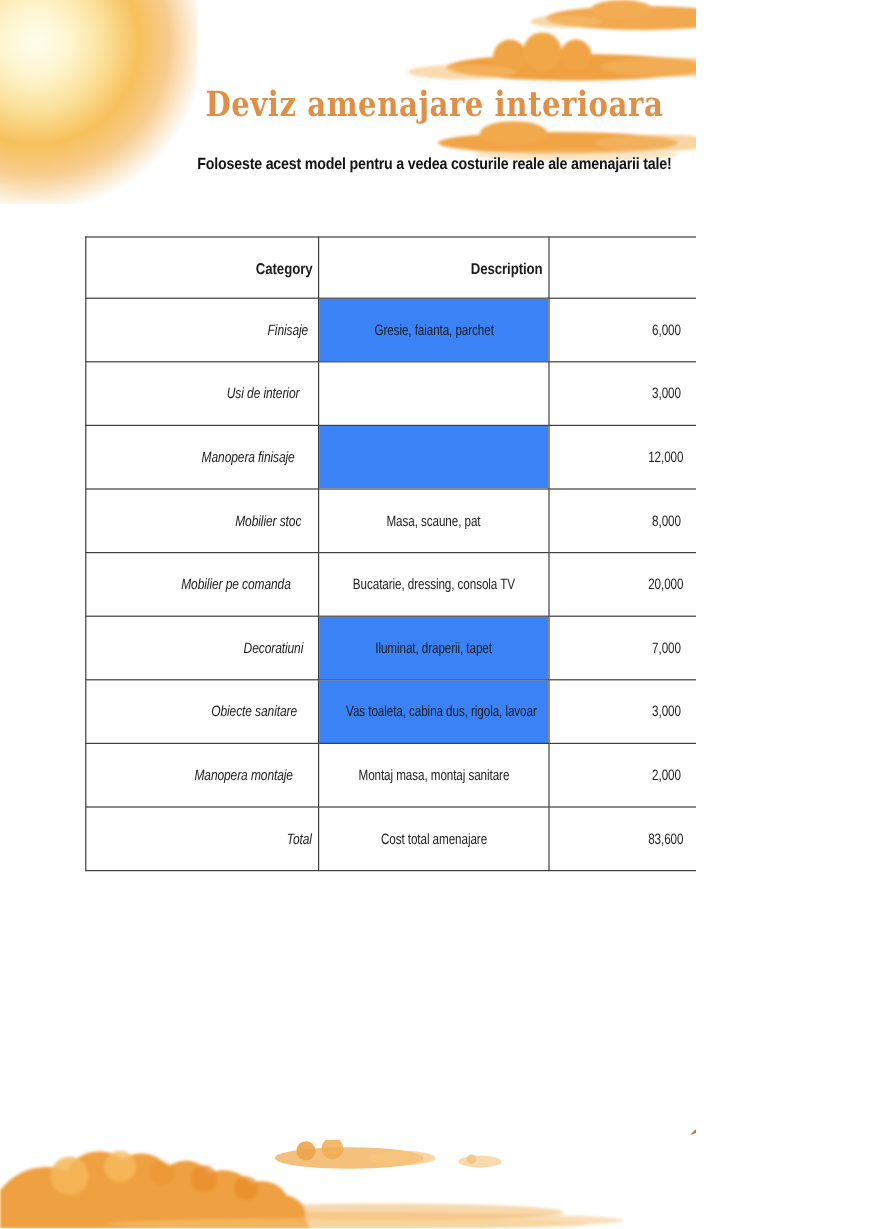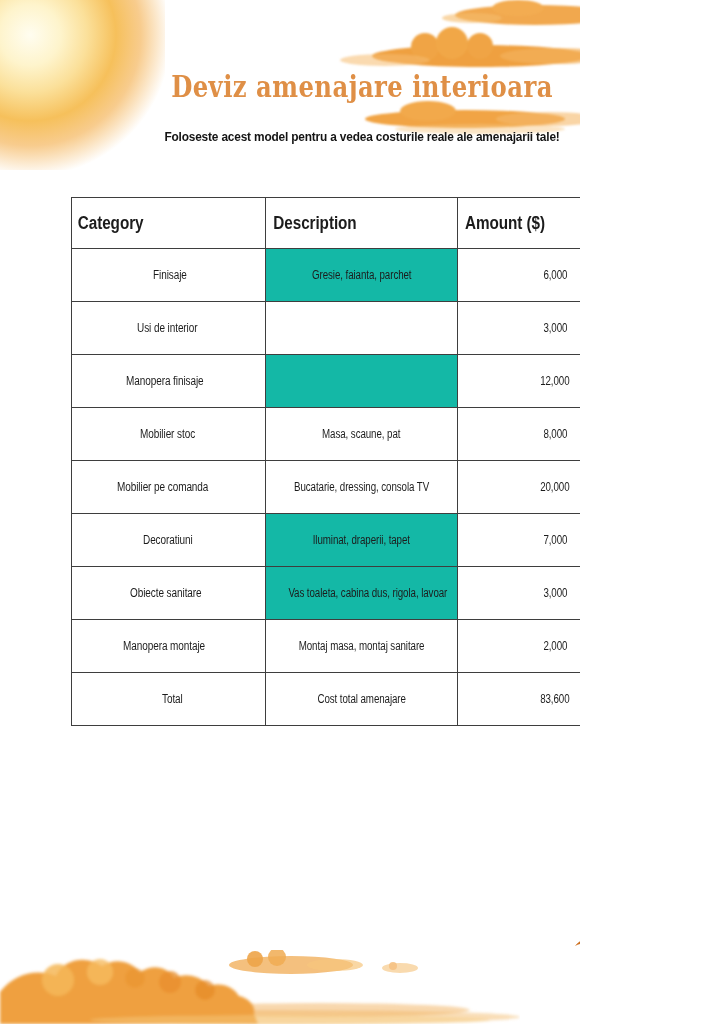--- a/index.html
+++ b/index.html
@@ -73,28 +73,28 @@
     background: transparent;
   }
   table.budget th, table.budget td {
     border: 1.6px solid #3e3e3e;
     vertical-align: middle;
     overflow: hidden;
     color: #1c1c1c;
   }
   table.budget th {
     height: 51px;
-    font-size: 18px;
+    font-size: 13px;
     font-weight: bold;
-    text-align: left;
+    text-align: right;
   }
   table.budget td { height: 53px; font-size: 12.5px; font-weight: normal; }
-  td.cat { text-align: center; padding-left: 12px; }
+  td.cat { text-align: right; padding-left: 12px; font-style: italic; }
   td.desc, td.amt { text-align: center; }
-  td.desc.highlight { background: #14b8a6; }
+  td.desc.highlight { background: #3b82f6; }
   .cond {
     display: inline-block;
     transform: scaleX(0.78);
     transform-origin: center;
     white-space: nowrap;
     letter-spacing: -0.1px;
   }
   th .cond { transform: scaleX(0.85); }
   td.cat .cond { transform: scaleX(0.8); transform-origin: left center; }
 </style>

